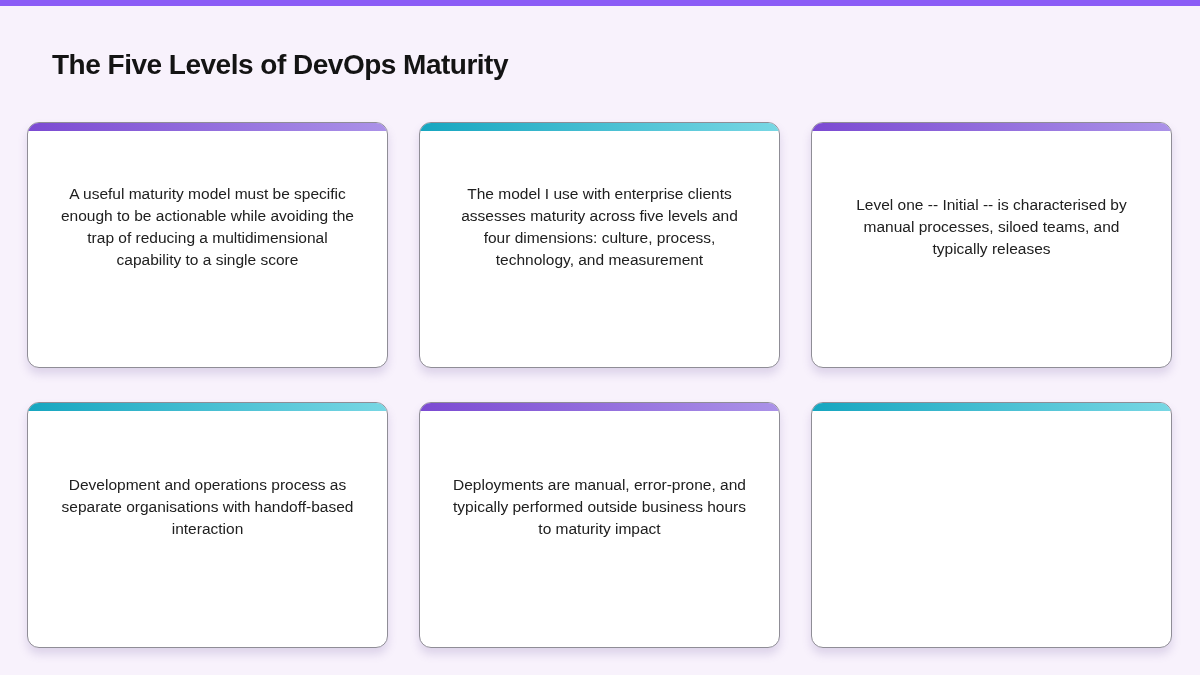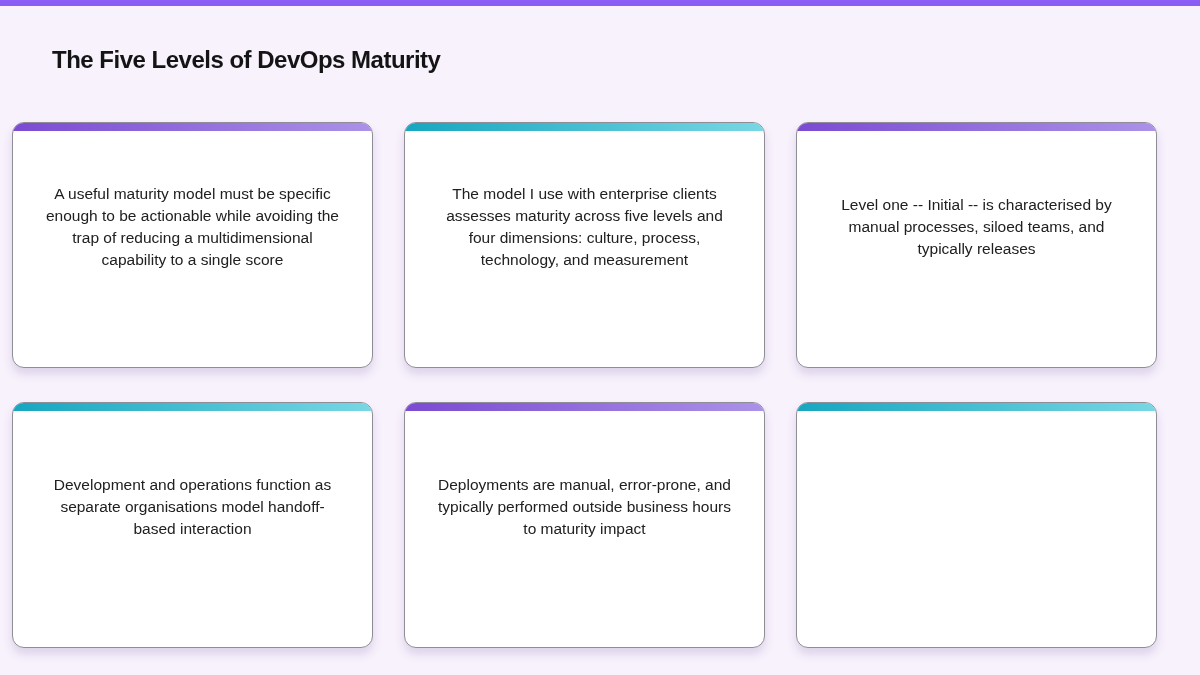--- a/index.html
+++ b/index.html
@@ -21,28 +21,28 @@
     position: absolute;
     top: 0;
     left: 0;
     width: 100%;
     height: 6px;
   }
   .page-title {
     position: absolute;
     left: 52px;
     top: 30px;
-    font-size: 24px;
+    font-size: 28px;
     font-weight: 700;
     letter-spacing: -0.5px;
     color: #141414;
   }
   .card-grid {
     position: absolute;
-    left: 12px;
+    left: 27px;
     top: 122px;
     display: grid;
     grid-template-columns: repeat(3, 361px);
     grid-template-rows: repeat(2, 246px);
     column-gap: 31px;
     row-gap: 34px;
   }
   .card {
     position: relative;
     background: #ffffff;
@@ -85,21 +85,21 @@
     <div class="card">
       <div class="card-accent-bar" style="background: linear-gradient(90deg, rgb(22, 166, 192), rgb(120, 215, 228));"></div>
       <div class="card-text">The model I use with enterprise clients assesses maturity across five levels and four dimensions: culture, process, technology, and measurement</div>
     </div>
     <div class="card">
       <div class="card-accent-bar" style="background: linear-gradient(90deg, rgb(123, 74, 210), rgb(171, 146, 232));"></div>
       <div class="card-text">Level one -- Initial -- is characterised by manual processes, siloed teams, and typically releases</div>
     </div>
     <div class="card">
       <div class="card-accent-bar" style="background: linear-gradient(90deg, rgb(22, 166, 192), rgb(120, 215, 228));"></div>
-      <div class="card-text">Development and operations function as separate organisations model handoff-based interaction</div>
+      <div class="card-text">Development and operations process as separate organisations with handoff-based interaction</div>
     </div>
     <div class="card">
       <div class="card-accent-bar" style="background: linear-gradient(90deg, rgb(123, 74, 210), rgb(171, 146, 232));"></div>
       <div class="card-text">Deployments are manual, error-prone, and typically performed outside business hours to maturity impact</div>
     </div>
     <div class="card">
       <div class="card-accent-bar" style="background: linear-gradient(90deg, rgb(22, 166, 192), rgb(120, 215, 228));"></div>
     </div>
   </div>
 </div>

